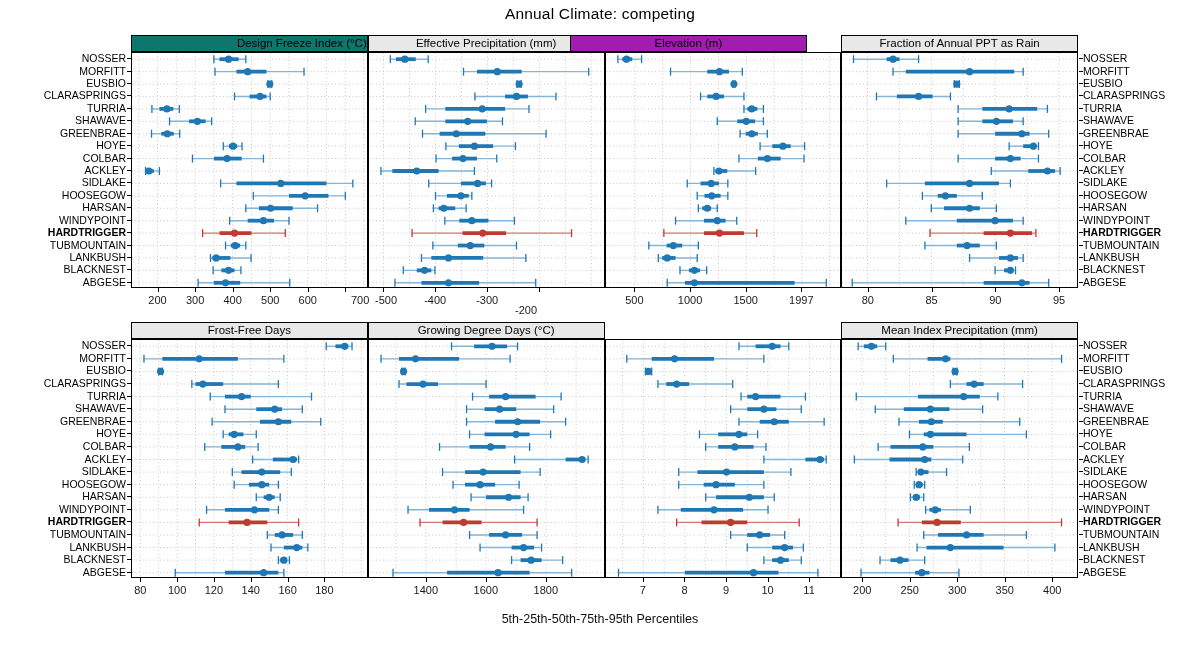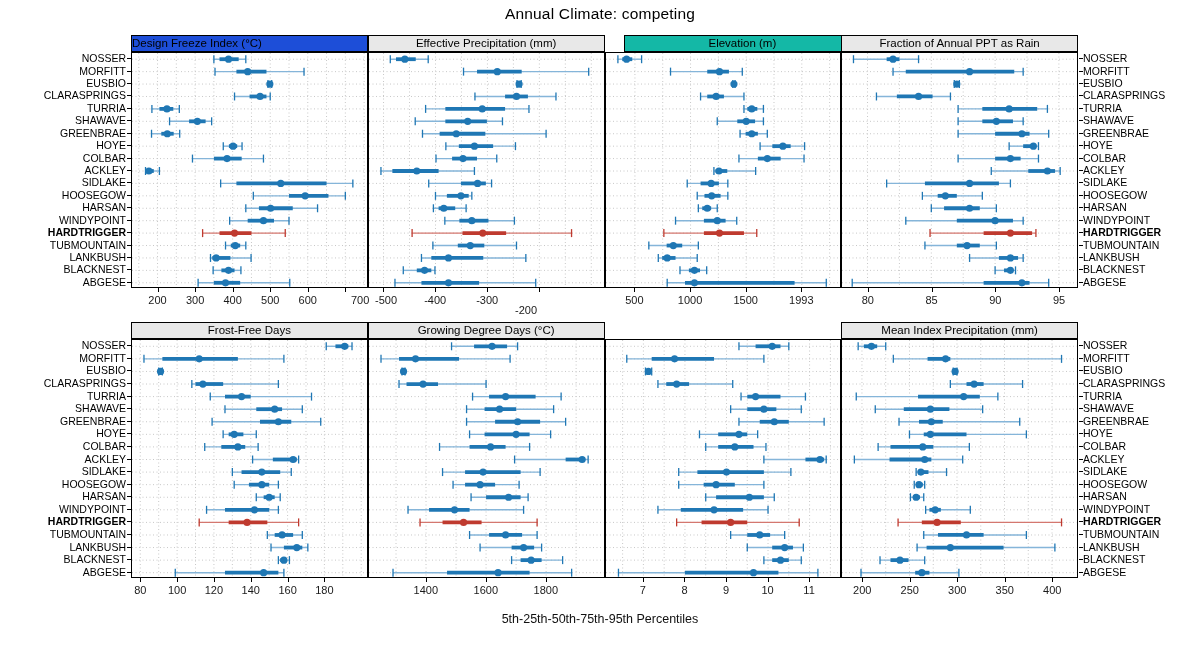--- a/index.html
+++ b/index.html
@@ -162,21 +162,21 @@
       <div class="abs" style="left: 127px; top: 546.553px; width: 4px; height: 1px; background: rgb(0, 0, 0);"></div>
       <div class="abs" style="left: 1079px; top: 546.553px; width: 4px; height: 1px; background: rgb(0, 0, 0);"></div>
       <div class="abs" style="left: 0px; top: 553.132px; width: 126px; text-align: right; font-size: 10.5px; line-height: 12px; font-weight: normal; white-space: nowrap;">BLACKNEST</div>
       <div class="abs" style="left: 1083px; top: 553.132px; width: 118px; text-align: left; font-size: 10.5px; line-height: 12px; font-weight: normal; white-space: nowrap;">BLACKNEST</div>
       <div class="abs" style="left: 127px; top: 559.132px; width: 4px; height: 1px; background: rgb(0, 0, 0);"></div>
       <div class="abs" style="left: 1079px; top: 559.132px; width: 4px; height: 1px; background: rgb(0, 0, 0);"></div>
       <div class="abs" style="left: 0px; top: 565.711px; width: 126px; text-align: right; font-size: 10.5px; line-height: 12px; font-weight: normal; white-space: nowrap;">ABGESE</div>
       <div class="abs" style="left: 1083px; top: 565.711px; width: 118px; text-align: left; font-size: 10.5px; line-height: 12px; font-weight: normal; white-space: nowrap;">ABGESE</div>
       <div class="abs" style="left: 127px; top: 571.711px; width: 4px; height: 1px; background: rgb(0, 0, 0);"></div>
       <div class="abs" style="left: 1079px; top: 571.711px; width: 4px; height: 1px; background: rgb(0, 0, 0);"></div>
-      <div class="abs" style="left: 131px; top: 35px; width: 236.75px; height: 17px; background: #1d4ed8; border: 1px solid rgb(0, 0, 0); box-sizing: border-box; text-align: left; font-size: 11.5px; line-height: 15px; white-space: nowrap; overflow: hidden;">Design Freeze Index (°C)</div>
+      <div class="abs" style="left: 131px; top: 35px; width: 236.75px; height: 17px; background: #0f766e; border: 1px solid rgb(0, 0, 0); box-sizing: border-box; text-align: right; font-size: 11.5px; line-height: 15px; white-space: nowrap; overflow: hidden;">Design Freeze Index (°C)</div>
       <div class="abs" style="left: 131px; top: 52px; width: 236.75px; height: 236px; border: 1px solid rgb(0, 0, 0); box-sizing: border-box; background: rgb(255, 255, 255);"><svg width="234.75" height="234">
           <line x1="6.7608" y1="0" x2="6.7608" y2="234" stroke="#c8c8c8" stroke-width="1" stroke-dasharray="1 2.5"></line>
           <line x1="25.540799999999997" y1="0" x2="25.540799999999997" y2="234" stroke="#c8c8c8" stroke-width="1" stroke-dasharray="1 2.5"></line>
           <line x1="44.3208" y1="0" x2="44.3208" y2="234" stroke="#c8c8c8" stroke-width="1" stroke-dasharray="1 2.5"></line>
           <line x1="63.1008" y1="0" x2="63.1008" y2="234" stroke="#c8c8c8" stroke-width="1" stroke-dasharray="1 2.5"></line>
           <line x1="81.8808" y1="0" x2="81.8808" y2="234" stroke="#c8c8c8" stroke-width="1" stroke-dasharray="1 2.5"></line>
           <line x1="100.66080000000001" y1="0" x2="100.66080000000001" y2="234" stroke="#c8c8c8" stroke-width="1" stroke-dasharray="1 2.5"></line>
           <line x1="119.44080000000001" y1="0" x2="119.44080000000001" y2="234" stroke="#c8c8c8" stroke-width="1" stroke-dasharray="1 2.5"></line>
           <line x1="138.2208" y1="0" x2="138.2208" y2="234" stroke="#c8c8c8" stroke-width="1" stroke-dasharray="1 2.5"></line>
           <line x1="157.0008" y1="0" x2="157.0008" y2="234" stroke="#c8c8c8" stroke-width="1" stroke-dasharray="1 2.5"></line>
@@ -438,21 +438,21 @@
           <circle cx="79.46183628318585" cy="229.78947368421052" r="3.6" fill="#1f77b4"></circle>
         </svg></div>
       <div class="abs" style="left: 383.292px; top: 288px; width: 1px; height: 4px; background: rgb(0, 0, 0);"></div>
       <div class="abs" style="left: 375px; top: 294px; width: 48px; font-size: 11px; color: rgb(26, 26, 26);">-500</div>
       <div class="abs" style="left: 435.228px; top: 288px; width: 1px; height: 4px; background: rgb(0, 0, 0);"></div>
       <div class="abs" style="left: 411.228px; top: 294px; width: 48px; text-align: center; font-size: 11px; color: rgb(26, 26, 26);">-400</div>
       <div class="abs" style="left: 487.164px; top: 288px; width: 1px; height: 4px; background: rgb(0, 0, 0);"></div>
       <div class="abs" style="left: 463.164px; top: 294px; width: 48px; text-align: center; font-size: 11px; color: rgb(26, 26, 26);">-300</div>
       <div class="abs" style="left: 539.1px; top: 288px; width: 1px; height: 4px; background: rgb(0, 0, 0);"></div>
       <div class="abs" style="left: 515.1px; top: 304px; width: 48px; text-align: left; font-size: 11px; color: rgb(26, 26, 26);">-200</div>
-      <div class="abs" style="left: 624px; top: 35px; width: 236.75px; height: 17px; background: #14b8a6; border: 1px solid rgb(0, 0, 0); box-sizing: border-box; text-align: center; font-size: 11.5px; line-height: 15px; white-space: nowrap; overflow: hidden;">Elevation (m)</div>
+      <div class="abs" style="left: 570px; top: 35px; width: 236.75px; height: 17px; background: #a21caf; border: 1px solid rgb(0, 0, 0); box-sizing: border-box; text-align: center; font-size: 11.5px; line-height: 15px; white-space: nowrap; overflow: hidden;">Elevation (m)</div>
       <div class="abs" style="left: 604.5px; top: 52px; width: 236.75px; height: 236px; border: 1px solid rgb(0, 0, 0); box-sizing: border-box; background: rgb(255, 255, 255);"><svg width="234.75" height="234">
           <line x1="28.92654028436019" y1="0" x2="28.92654028436019" y2="234" stroke="#c8c8c8" stroke-width="1" stroke-dasharray="1 2.5"></line>
           <line x1="56.740521327014214" y1="0" x2="56.740521327014214" y2="234" stroke="#c8c8c8" stroke-width="1" stroke-dasharray="1 2.5"></line>
           <line x1="84.55450236966824" y1="0" x2="84.55450236966824" y2="234" stroke="#c8c8c8" stroke-width="1" stroke-dasharray="1 2.5"></line>
           <line x1="112.36848341232228" y1="0" x2="112.36848341232228" y2="234" stroke="#c8c8c8" stroke-width="1" stroke-dasharray="1 2.5"></line>
           <line x1="140.1824644549763" y1="0" x2="140.1824644549763" y2="234" stroke="#c8c8c8" stroke-width="1" stroke-dasharray="1 2.5"></line>
           <line x1="167.99644549763033" y1="0" x2="167.99644549763033" y2="234" stroke="#c8c8c8" stroke-width="1" stroke-dasharray="1 2.5"></line>
           <line x1="195.81042654028434" y1="0" x2="195.81042654028434" y2="234" stroke="#c8c8c8" stroke-width="1" stroke-dasharray="1 2.5"></line>
           <line x1="223.62440758293837" y1="0" x2="223.62440758293837" y2="234" stroke="#c8c8c8" stroke-width="1" stroke-dasharray="1 2.5"></line>
           <line x1="0" y1="6.2105263157894735" x2="234.75" y2="6.2105263157894735" stroke="#c8c8c8" stroke-width="1" stroke-dasharray="1 2.5"></line>
@@ -570,21 +570,21 @@
           <line x1="78.99170616113743" y1="229.78947368421052" x2="188.57879146919433" y2="229.78947368421052" stroke="#1f77b4" stroke-width="3.8"></line>
           <circle cx="88.44845971563981" cy="229.78947368421052" r="3.6" fill="#1f77b4"></circle>
         </svg></div>
       <div class="abs" style="left: 634.427px; top: 288px; width: 1px; height: 4px; background: rgb(0, 0, 0);"></div>
       <div class="abs" style="left: 610.427px; top: 294px; width: 48px; text-align: center; font-size: 11px; color: rgb(26, 26, 26);">500</div>
       <div class="abs" style="left: 690.055px; top: 288px; width: 1px; height: 4px; background: rgb(0, 0, 0);"></div>
       <div class="abs" style="left: 666.055px; top: 294px; width: 48px; text-align: center; font-size: 11px; color: rgb(26, 26, 26);">1000</div>
       <div class="abs" style="left: 745.682px; top: 288px; width: 1px; height: 4px; background: rgb(0, 0, 0);"></div>
       <div class="abs" style="left: 721.682px; top: 294px; width: 48px; text-align: center; font-size: 11px; color: rgb(26, 26, 26);">1500</div>
       <div class="abs" style="left: 801.31px; top: 288px; width: 1px; height: 4px; background: rgb(0, 0, 0);"></div>
-      <div class="abs" style="left: 777.31px; top: 294px; width: 48px; text-align: center; font-size: 11px; color: rgb(26, 26, 26);">1993</div>
+      <div class="abs" style="left: 777.31px; top: 294px; width: 48px; text-align: center; font-size: 11px; color: rgb(26, 26, 26);">1997</div>
       <div class="abs" style="left: 841.25px; top: 35px; width: 236.75px; height: 17px; background: rgb(232, 232, 232); border: 1px solid rgb(0, 0, 0); box-sizing: border-box; text-align: center; font-size: 11.5px; line-height: 15px; white-space: nowrap; overflow: hidden;">Fraction of Annual PPT as Rain</div>
       <div class="abs" style="left: 841.25px; top: 52px; width: 236.75px; height: 236px; border: 1px solid rgb(0, 0, 0); box-sizing: border-box; background: rgb(255, 255, 255);"><svg width="234.75" height="234">
           <line x1="25.51630434782608" y1="0" x2="25.51630434782608" y2="234" stroke="#c8c8c8" stroke-width="1" stroke-dasharray="1 2.5"></line>
           <line x1="57.411684782608674" y1="0" x2="57.411684782608674" y2="234" stroke="#c8c8c8" stroke-width="1" stroke-dasharray="1 2.5"></line>
           <line x1="89.30706521739127" y1="0" x2="89.30706521739127" y2="234" stroke="#c8c8c8" stroke-width="1" stroke-dasharray="1 2.5"></line>
           <line x1="121.20244565217388" y1="0" x2="121.20244565217388" y2="234" stroke="#c8c8c8" stroke-width="1" stroke-dasharray="1 2.5"></line>
           <line x1="153.09782608695647" y1="0" x2="153.09782608695647" y2="234" stroke="#c8c8c8" stroke-width="1" stroke-dasharray="1 2.5"></line>
           <line x1="184.99320652173907" y1="0" x2="184.99320652173907" y2="234" stroke="#c8c8c8" stroke-width="1" stroke-dasharray="1 2.5"></line>
           <line x1="216.88858695652166" y1="0" x2="216.88858695652166" y2="234" stroke="#c8c8c8" stroke-width="1" stroke-dasharray="1 2.5"></line>
           <line x1="0" y1="6.2105263157894735" x2="234.75" y2="6.2105263157894735" stroke="#c8c8c8" stroke-width="1" stroke-dasharray="1 2.5"></line>

